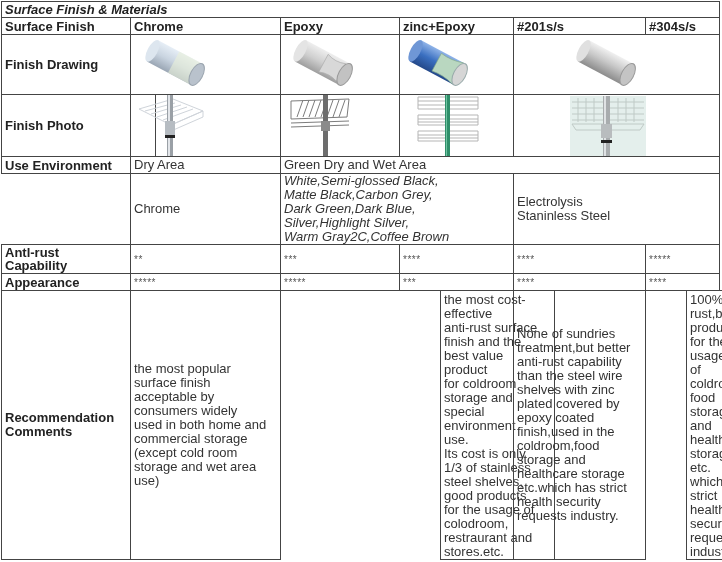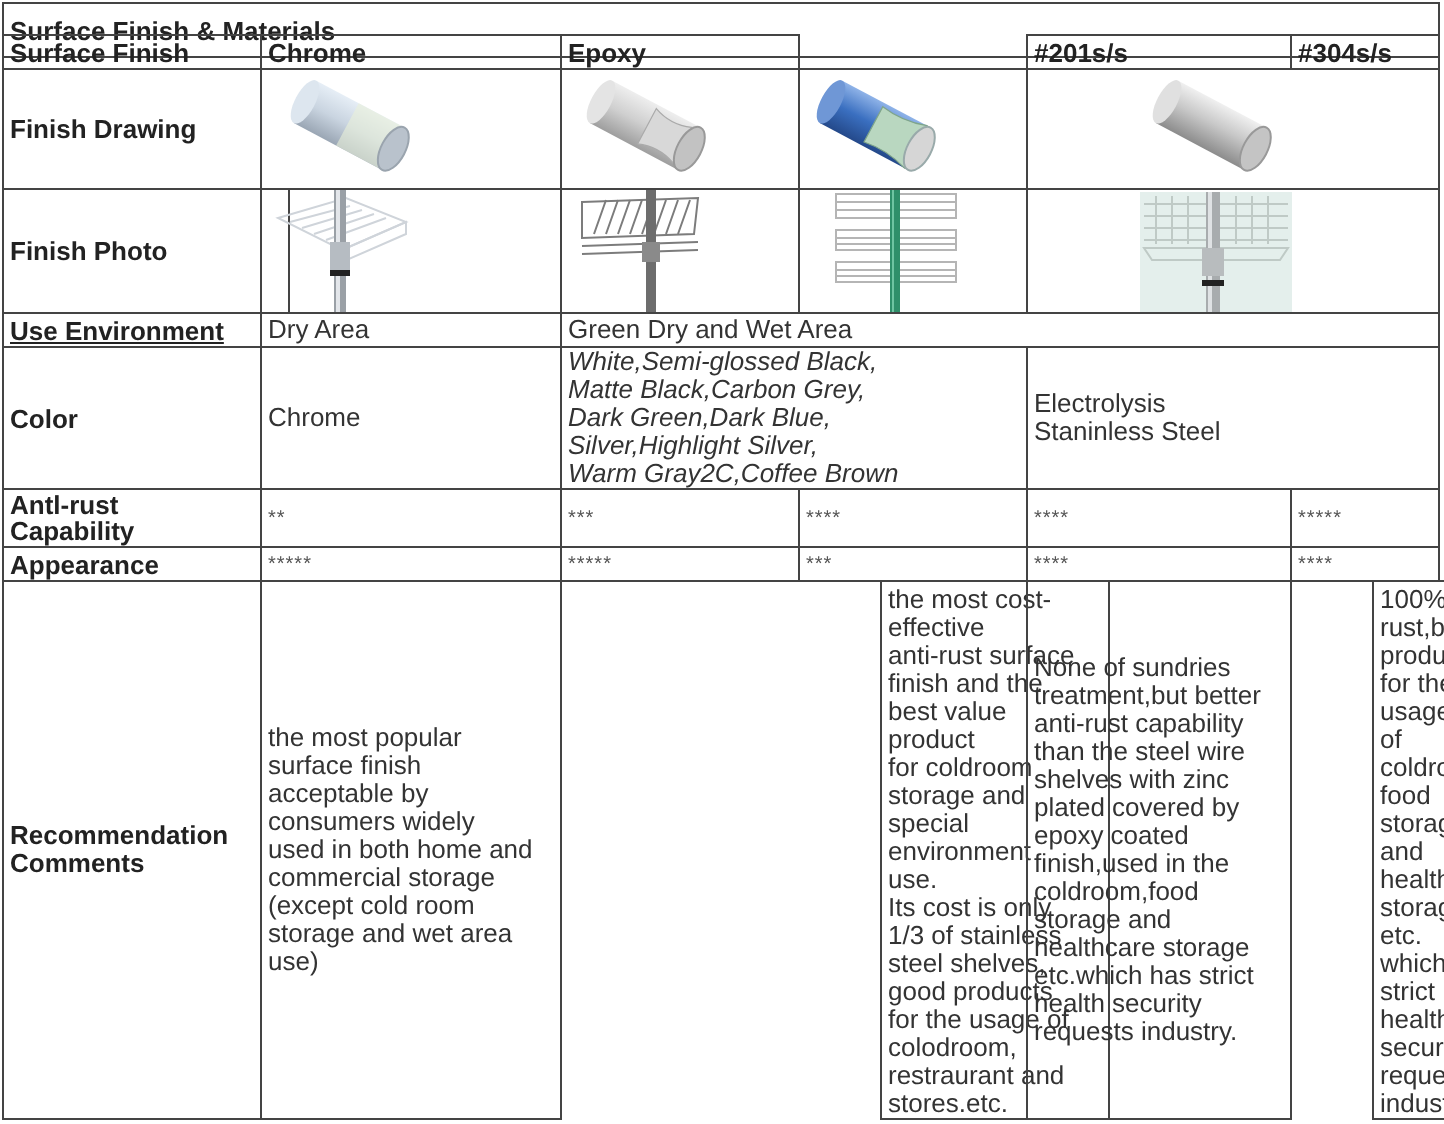--- a/index.html
+++ b/index.html
@@ -15,25 +15,26 @@
   .vc { display: flex; align-items: center; }
   .vct { display: flex; align-items: flex-start; margin-left: 41px; }
   .multi { white-space: pre-line; }
   .img { display: block; }
 </style>
 </head>
 <body>
 
 <div id="tbl">
 
-  <div class="cell hdr pad vc" style="left:0;top:0;width:719px;height:28px;">Surface Finish &amp; Materials</div>
+  <div class="cell hdr pad vc" style="left:0;top:0;width:719px;height:17px;font-style:italic;">Surface Finish &amp; Materials</div>
 
   <div class="cell hdr pad vc" style="left:0;top:16px;width:130px;height:18px;">Surface Finish</div>
   <div class="cell hdr pad vc" style="left:129px;top:16px;width:151px;height:18px;">Chrome</div>
   <div class="cell hdr pad vc" style="left:279px;top:16px;width:120px;height:18px;">Epoxy</div>
+  <div class="cell hdr pad vc" style="left:398px;top:16px;width:115px;height:18px;">zinc+Epoxy</div>
   <div class="cell hdr pad vc" style="left:512px;top:16px;width:133px;height:18px;">#201s/s</div>
   <div class="cell hdr pad vc" style="left:644px;top:16px;width:75px;height:18px;text-align:center;">#304s/s</div>
 
   <div class="cell hdr pad vc" style="left:0;top:33px;width:130px;height:61px;">Finish Drawing</div>
 
   <div class="cell" style="left:129px;top:33px;width:151px;height:61px;">
     <svg class="img" width="80" height="56" viewBox="0 0 80 56" style="position:absolute;left:8px;top:2px;">
       <defs>
         <linearGradient id="gChrome" x1="0" y1="0" x2="0" y2="1">
           <stop offset="0" stop-color="#e6eef6"></stop>
@@ -96,21 +97,21 @@
         </linearGradient>
       </defs>
       <g transform="rotate(28 40 28)">
         <rect x="10" y="16" width="50" height="24" fill="url(#gSS)"></rect>
         <ellipse cx="10" cy="28" rx="5" ry="12" fill="#e0e0e0"></ellipse>
         <ellipse cx="60" cy="28" rx="6" ry="12" fill="#c4c4c4" stroke="#999" stroke-width="1"></ellipse>
       </g>
     </svg>
   </div>
 
-  <div class="cell hdr pad vc" style="left:0;top:93px;width:144px;height:63px;">Finish Photo</div>
+  <div class="cell hdr pad vc" style="left:0;top:93px;width:155px;height:63px;">Finish Photo</div>
 
   <div class="cell" style="left:129px;top:93px;width:151px;height:63px;">
     <svg class="img" width="70" height="62" viewBox="0 0 70 62" style="position:absolute;left:6px;top:0;">
       <g stroke="#cfd4da" stroke-width="1" fill="none">
         <path d="M2 14 L36 4 L66 16 L34 30 Z"></path>
         <path d="M8 16 L38 8 M14 19 L44 10 M20 22 L50 12 M26 25 L56 14"></path>
         <path d="M34 30 L66 16 L66 22 L34 36 Z"></path>
       </g>
       <rect x="30" y="0" width="6" height="62" fill="#9aa0a6"></rect>
       <rect x="31" y="0" width="2" height="62" fill="#e3e6ea"></rect>
@@ -154,25 +155,24 @@
         <path d="M8 2 L8 26 M16 2 L16 26 M24 2 L24 26 M48 2 L48 26 M56 2 L56 26 M64 2 L64 26"></path>
         <path d="M2 28 L74 28 L70 34 L6 34 Z"></path>
       </g>
       <rect x="33" y="0" width="7" height="60" fill="#a8acae"></rect>
       <rect x="34" y="0" width="2" height="60" fill="#dfe2e4"></rect>
       <rect x="31" y="28" width="11" height="14" fill="#b8bcbe"></rect>
       <rect x="31" y="44" width="11" height="3" fill="#222"></rect>
     </svg>
   </div>
 
-  <div class="cell hdr pad vc" style="left:0;top:155px;width:130px;height:18px;text-decoration:underline;">Use Environment</div>
+  <div class="cell hdr pad vc" style="left:0;top:155px;width:130px;height:18px;">Use Environment</div>
   <div class="cell txt pad vc" style="left:129px;top:155px;width:151px;height:18px;">Dry Area</div>
   <div class="cell txt pad vc" style="left:279px;top:155px;width:440px;height:18px;">Green Dry and Wet Area</div>
 
-  <div class="cell hdr pad vc" style="left:0;top:172px;width:130px;height:72px;">Color</div>
   <div class="cell txt pad vc" style="left:129px;top:172px;width:151px;height:72px;">Chrome</div>
   <div class="cell txt pad vc multi" style="left:279px;top:172px;width:234px;height:72px;font-style:italic;">White,Semi-glossed Black,
 Matte Black,Carbon Grey,
 Dark Green,Dark Blue,
 Silver,Highlight Silver,
 Warm Gray2C,Coffee Brown</div>
   <div class="cell txt pad vc multi" style="left:512px;top:172px;width:207px;height:72px;">Electrolysis
 Staninless Steel</div>
 
   <div class="cell hdr pad vc multi" style="left:0;top:243px;width:130px;height:30px;line-height:13px;">Antl-rust

